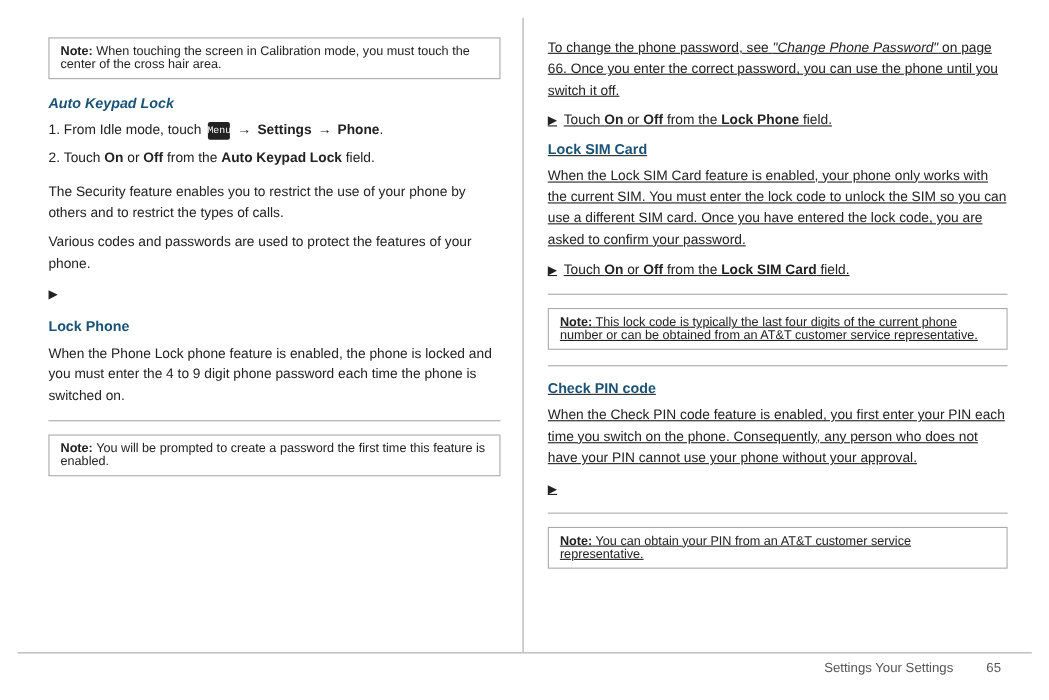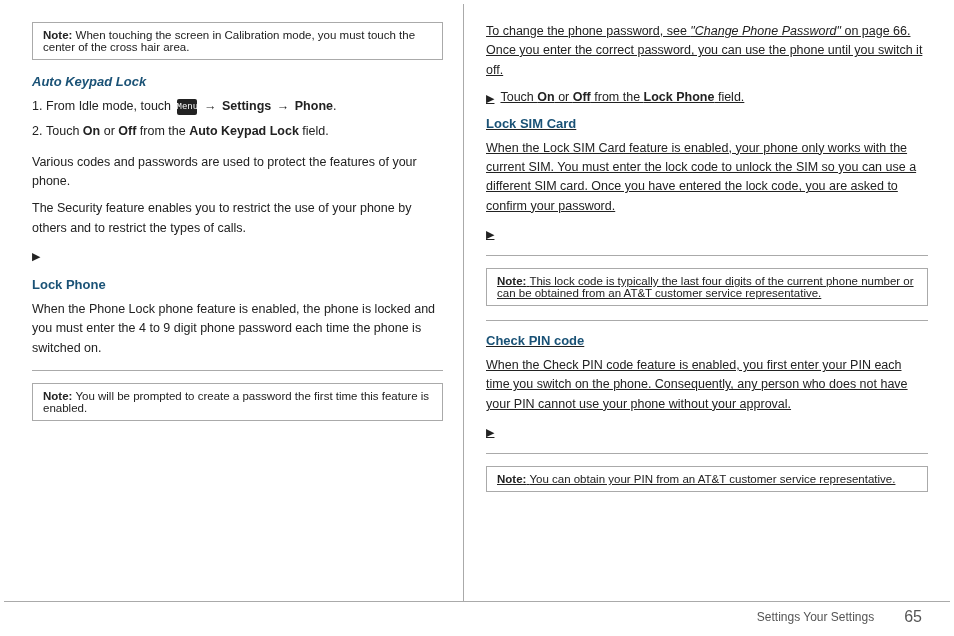--- a/index.html
+++ b/index.html
@@ -10,21 +10,21 @@
       color: #222;
       width: 954px;
       height: 636px;
       overflow: hidden;
     }
     .page {
       display: flex;
       flex-direction: column;
       width: 954px;
       height: 636px;
-      padding: 4px;
+      padding: 16px;
     }
     .content-area {
       display: flex;
       flex: 1;
       overflow: hidden;
     }
     .left-col {
       width: 460px;
       border-right: 1px solid #aaa;
       padding: 18px 20px 10px 28px;
@@ -114,21 +114,21 @@
       display: flex;
       justify-content: flex-end;
       align-items: center;
       font-size: 12px;
       color: #555;
     }
     .footer-text {
       margin-right: 30px;
     }
     .footer-page {
-      font-size: 16px;
+      font-size: 12px;
       color: #555;
     }
   </style>
 </head>
 <body>
 
 <div class="page">
   <div class="content-area">
 
     <div class="left-col">
@@ -149,22 +149,22 @@
             <span class="arrow">→</span>
             <span class="bold">Phone</span>.
           </li>
           <li>
             Touch <span class="bold">On</span> or <span class="bold">Off</span> from the <span class="bold">Auto Keypad Lock</span> field.
           </li>
         </ol>
       </div>
 
       <div class="section-block">
+        <p class="paragraph">The Security feature enables you to restrict the use of your phone by others and to restrict the types of calls.</p>
         <p class="paragraph">Various codes and passwords are used to protect the features of your phone.</p>
-        <p class="paragraph">The Security feature enables you to restrict the use of your phone by others and to restrict the types of calls.</p>
         <div class="bullet-row">
           <span class="bullet-triangle">▶</span>
         </div>
       </div>
 
       <div class="section-block">
         <div class="section-title-blue">Lock Phone</div>
         <p class="paragraph">When the Phone Lock phone feature is enabled, the phone is locked and you must enter the 4 to 9 digit phone password each time the phone is switched on.</p>
       </div>
 
@@ -188,20 +188,23 @@
         <span>
           Touch <span class="bold">On</span> or <span class="bold">Off</span> from the <span class="bold">Lock Phone</span> field.
         </span>
       </div>
 
       <div class="section-block">
         <div class="section-title-blue">Lock SIM Card</div>
         <p class="paragraph">When the Lock SIM Card feature is enabled, your phone only works with the current SIM. You must enter the lock code to unlock the SIM so you can use a different SIM card. Once you have entered the lock code, you are asked to confirm your password.</p>
         <div class="bullet-row">
           <span class="bullet-triangle">▶</span>
+          <span>
+            Touch <span class="bold">On</span> or <span class="bold">Off</span> from the <span class="bold">Lock SIM Card</span> field.
+          </span>
         </div>
       </div>
 
       <hr class="divider">
 
       <div class="note-box">
         <span class="note-label">Note:</span>
         <span>This lock code is typically the last four digits of the current phone number or can be obtained from an AT&amp;T customer service representative.</span>
       </div>
 

